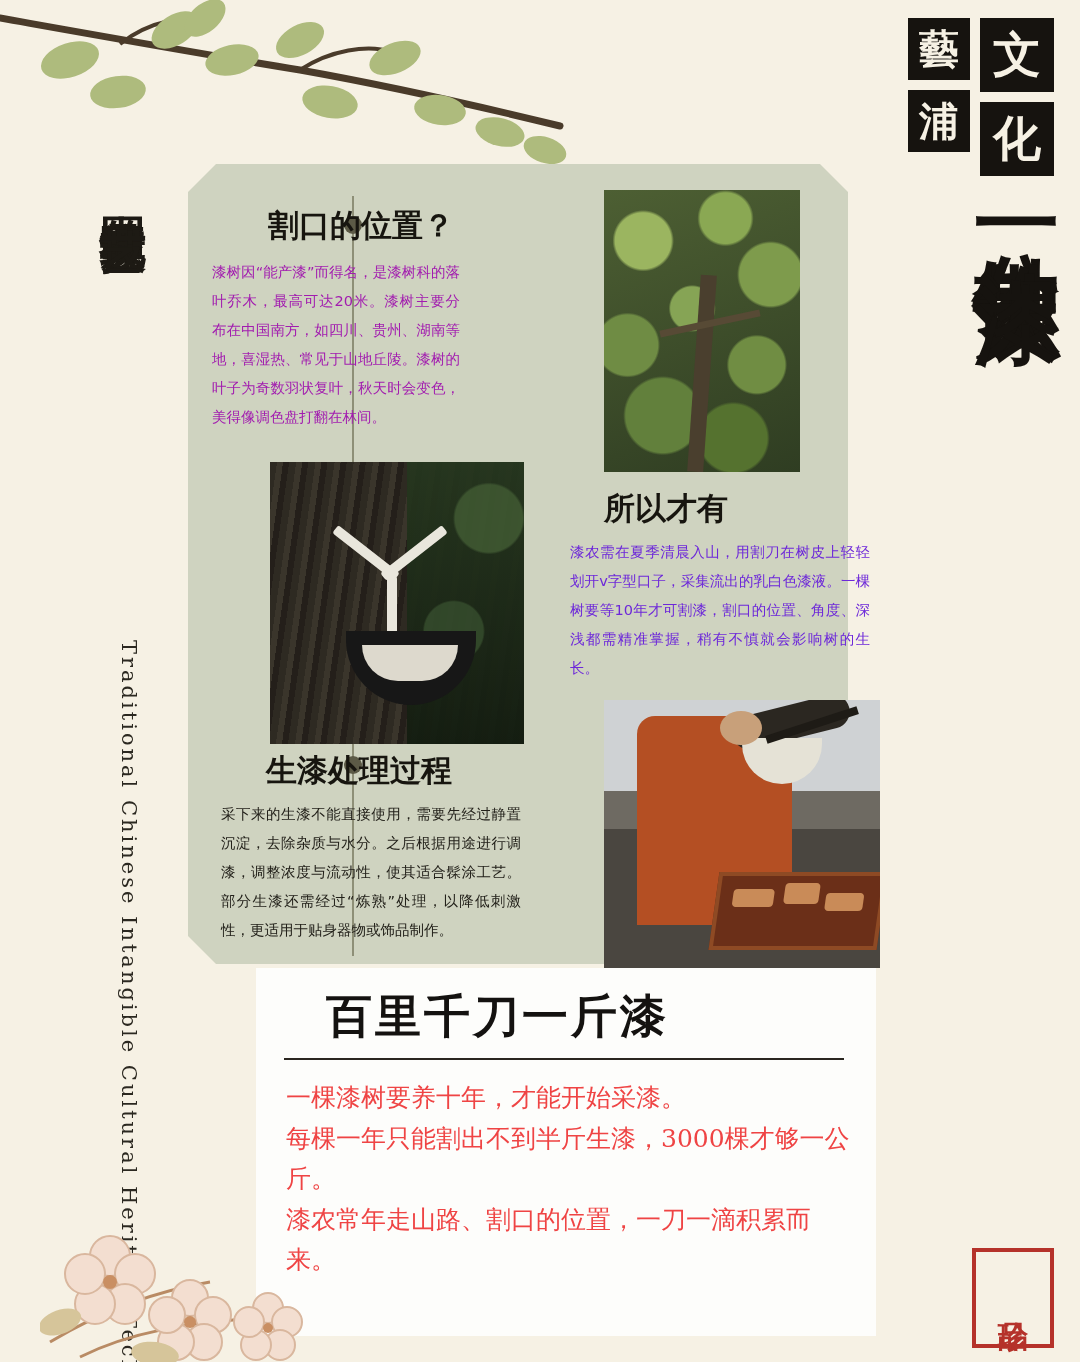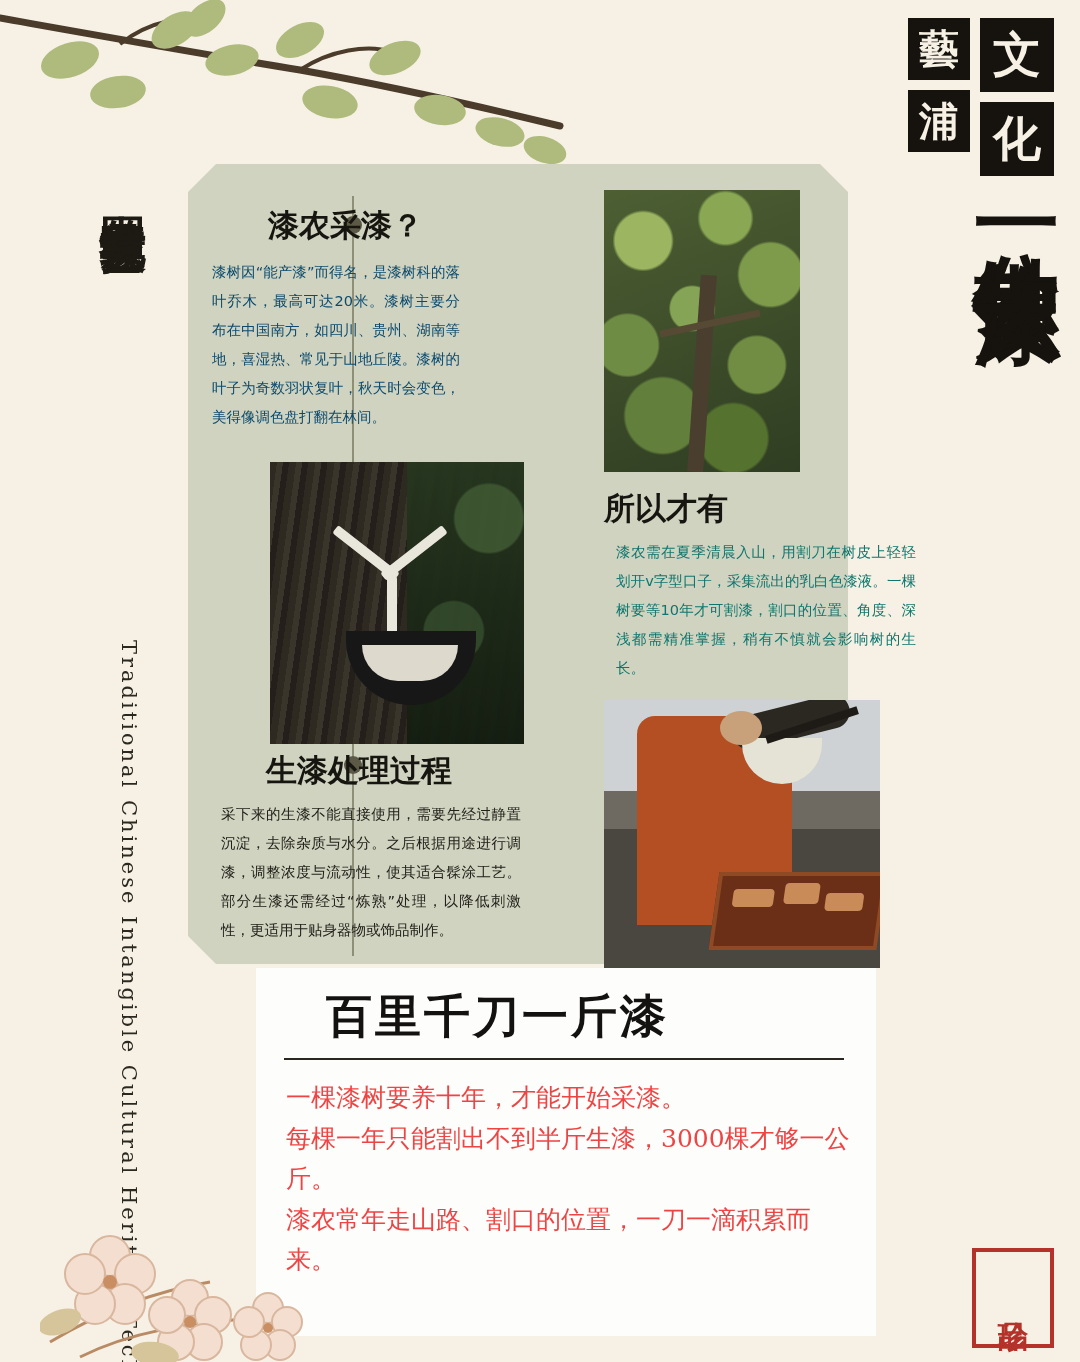--- a/index.html
+++ b/index.html
@@ -67,30 +67,29 @@
   .dot.d3{top:756px;}
 
   
   .h-cn{
     font-family:"DejaVu Serif","Liberation Serif",serif;
     font-weight:bold;color:#17150f;
   }
   .sec1-title{position:absolute;left:268px;top:205px;font-size:31px;}
   .sec1-body{
     position:absolute;left:212px;top:258px;width:248px;
-    font-size:14.5px;line-height:2.0;color:#0c4a6e;text-align:justify;
+    font-size:14.5px;line-height:2.0;color:#a21caf;text-align:justify;
     font-family:"DejaVu Sans","Liberation Sans",sans-serif;
   }
 
   .sec2-title{position:absolute;left:604px;top:488px;font-size:31px;}
   .sec2-body{
     position:absolute;left:570px;top:538px;width:300px;
-    font-size:14.5px;line-height:2.0;color:#0f766e;text-align:justify;
+    font-size:14.5px;line-height:2.0;color:#6d28d9;text-align:justify;
     font-family:"DejaVu Sans","Liberation Sans",sans-serif;
-    margin-left:46px;
   }
 
   .sec3-title{position:absolute;left:266px;top:750px;font-size:31px;}
   .sec3-body{
     position:absolute;left:212px;top:800px;width:300px;
     font-size:14.5px;line-height:2.0;color:#23211a;text-align:justify;
     font-family:"DejaVu Sans","Liberation Sans",sans-serif;
     margin-left:9px;
   }
 
@@ -213,21 +212,21 @@
   <div class="side-cn">中国传统非遗技艺</div>
   <div class="side-en">Traditional Chinese Intangible Cultural Heritage Techniques</div>
 
   <div class="panel"></div>
 
   <div class="timeline"></div>
   <div class="dot d1"></div>
   <div class="dot d2"></div>
   <div class="dot d3"></div>
 
-  <div class="h-cn sec1-title">漆农采漆？</div>
+  <div class="h-cn sec1-title">割口的位置？</div>
   <div class="sec1-body">漆树因“能产漆”而得名，是漆树科的落叶乔木，最高可达20米。漆树主要分布在中国南方，如四川、贵州、湖南等地，喜湿热、常见于山地丘陵。漆树的叶子为奇数羽状复叶，秋天时会变色，美得像调色盘打翻在林间。</div>
 
   <div class="photo ph1">
     <div class="canopy"></div>
     <div class="trunk"></div>
     <div class="branchline"></div>
   </div>
 
   <div class="h-cn sec2-title">所以才有</div>
   <div class="sec2-body">漆农需在夏季清晨入山，用割刀在树皮上轻轻划开v字型口子，采集流出的乳白色漆液。一棵树要等10年才可割漆，割口的位置、角度、深浅都需精准掌握，稍有不慎就会影响树的生长。</div>

